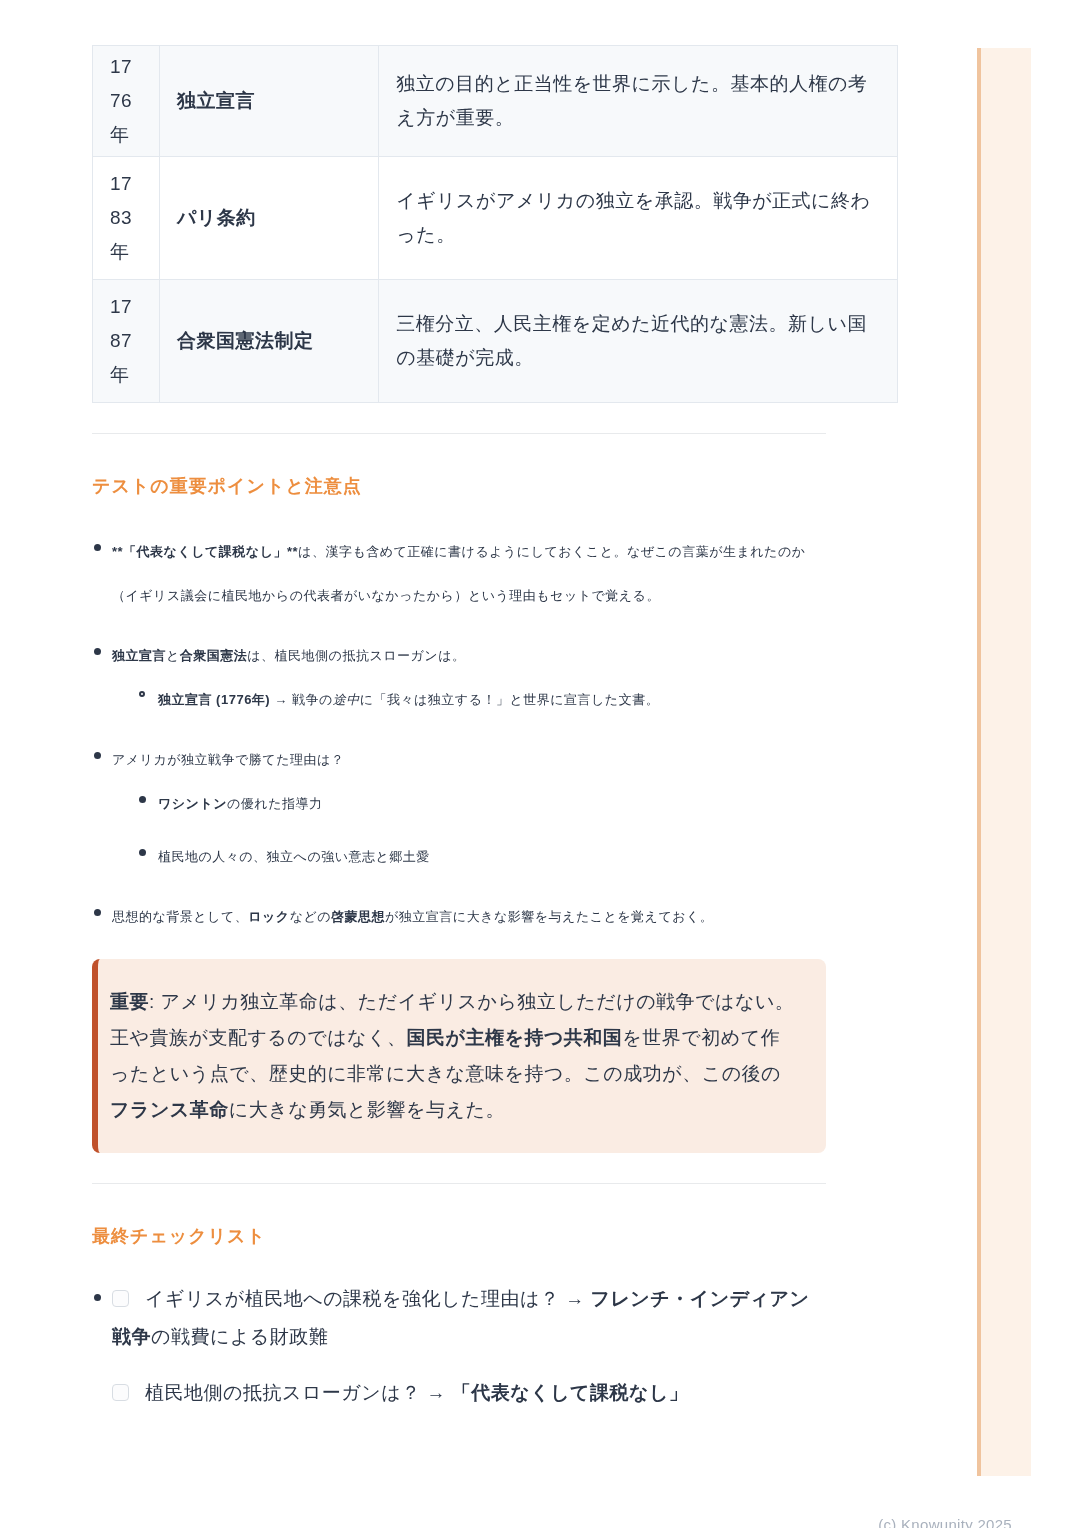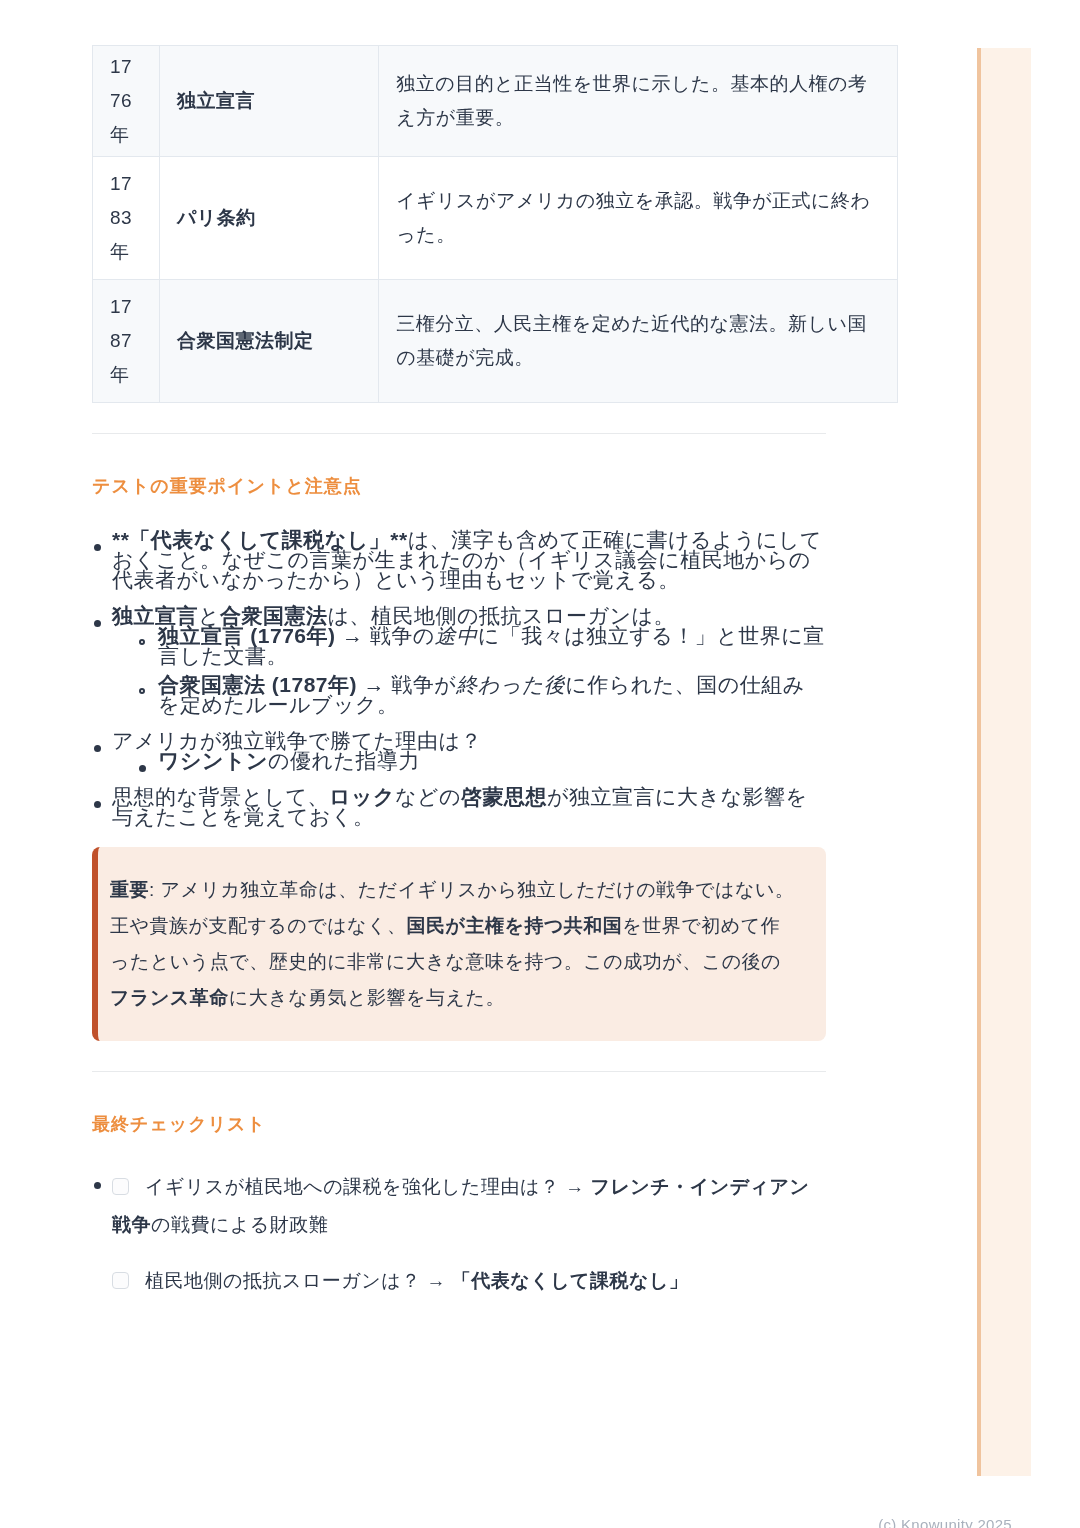--- a/index.html
+++ b/index.html
@@ -56,21 +56,21 @@
   td.desc-cell{width:473px;padding-left:19px;padding-right:18px;}
   
   hr.divider{border:none;border-top:1px solid var(--hr);margin:30px 0 0;}
   .section-heading{
     margin:36px 0 0;
     font-size:18px;line-height:32px;font-weight:bold;
     letter-spacing:1px;
     color:var(--accent-orange);
   }
   
-  .list{margin-top:28px;font-size:21px;line-height:20px;letter-spacing:.5px;}
+  .list{margin-top:28px;font-size:13px;line-height:44px;letter-spacing:.5px;}
   .li{position:relative;padding-left:20px;margin-bottom:16px;}
   .li:last-child{margin-bottom:0;}
   .marker{position:absolute;left:2px;top:14px;width:7px;height:7px;border-radius:50%;background:var(--text);}
   .marker.circle{background:transparent;border:2px solid var(--text);width:6px;height:6px;top:13px;}
   .sublist{margin-left:24px;margin-top:0;}
   .sublist .li{padding-left:22px;margin-bottom:9px;}
   .sublist .marker{left:3px;}
   .b{font-weight:bold;}
   .i{font-style:italic;}
   
@@ -125,24 +125,24 @@
   </table>
 
   <hr class="divider">
 
   <h2 class="section-heading">テストの重要ポイントと注意点</h2>
 
   <div id="points-list" class="list">
       <div class="li"><span class="marker"></span><span class="b">**「代表なくして課税なし」**</span><span>は、漢字も含めて正確に書けるようにしておくこと。なぜこの言葉が生まれたのか（イギリス議会に植民地からの代表者がいなかったから）という理由もセットで覚える。</span></div>
       <div class="li"><span class="marker"></span><span class="b">独立宣言</span><span>と</span><span class="b">合衆国憲法</span><span>は、植民地側の抵抗スローガンは。</span><div class="sublist">
           <div class="li"><span class="marker circle"></span><span class="b">独立宣言 (1776年)</span><span> → 戦争の</span><span class="i">途中</span><span>に「我々は独立する！」と世界に宣言した文書。</span></div>
-          <div class="li"><span class="marker circle"></span><span class="b">合衆国憲法 (1787年)</span><span> → 戦争が</span><span class="i">終わった後</span><span>に作られた、国の仕組みを定めたルールブック。</span></div>
         </div></div>
       <div class="li"><span class="marker"></span><span>アメリカが独立戦争で勝てた理由は？</span><div class="sublist">
           <div class="li"><span class="marker"></span><span class="b">ワシントン</span><span>の優れた指導力</span></div>
+          <div class="li"><span class="marker"></span><span>植民地の人々の、独立への強い意志と郷土愛</span></div>
         </div></div>
       <div class="li"><span class="marker"></span><span>思想的な背景として、</span><span class="b">ロック</span><span>などの</span><span class="b">啓蒙思想</span><span>が独立宣言に大きな影響を与えたことを覚えておく。</span></div>
     </div>
 
   <div class="callout">
     <p id="callout-text"><span class="b">重要</span><span>: アメリカ独立革命は、ただイギリスから独立しただけの戦争ではない。王や貴族が支配するのではなく、</span><span class="b">国民が主権を持つ共和国</span><span>を世界で初めて作ったという点で、歴史的に非常に大きな意味を持つ。この成功が、この後の</span><span class="b">フランス革命</span><span>に大きな勇気と影響を与えた。</span></p>
   </div>
 
   <hr class="divider">
 

